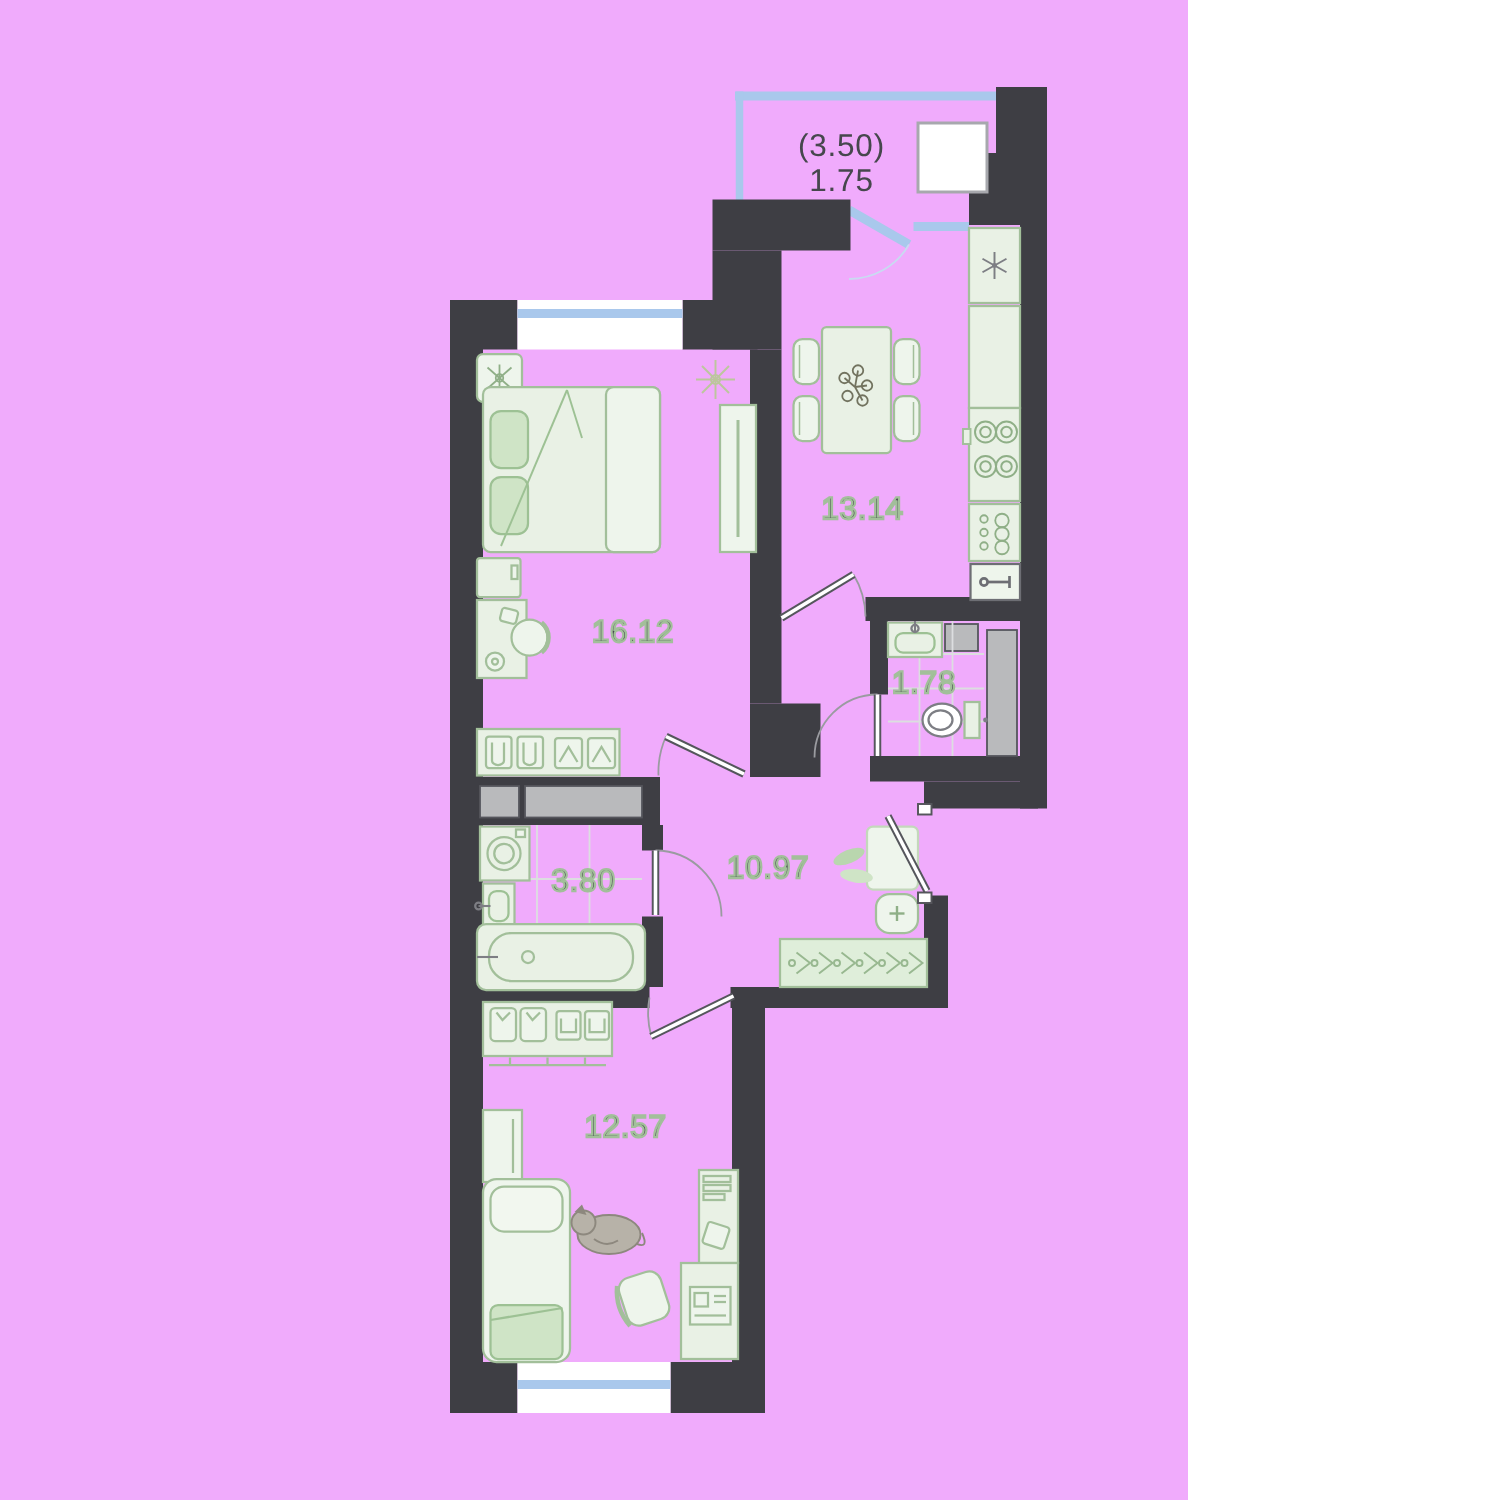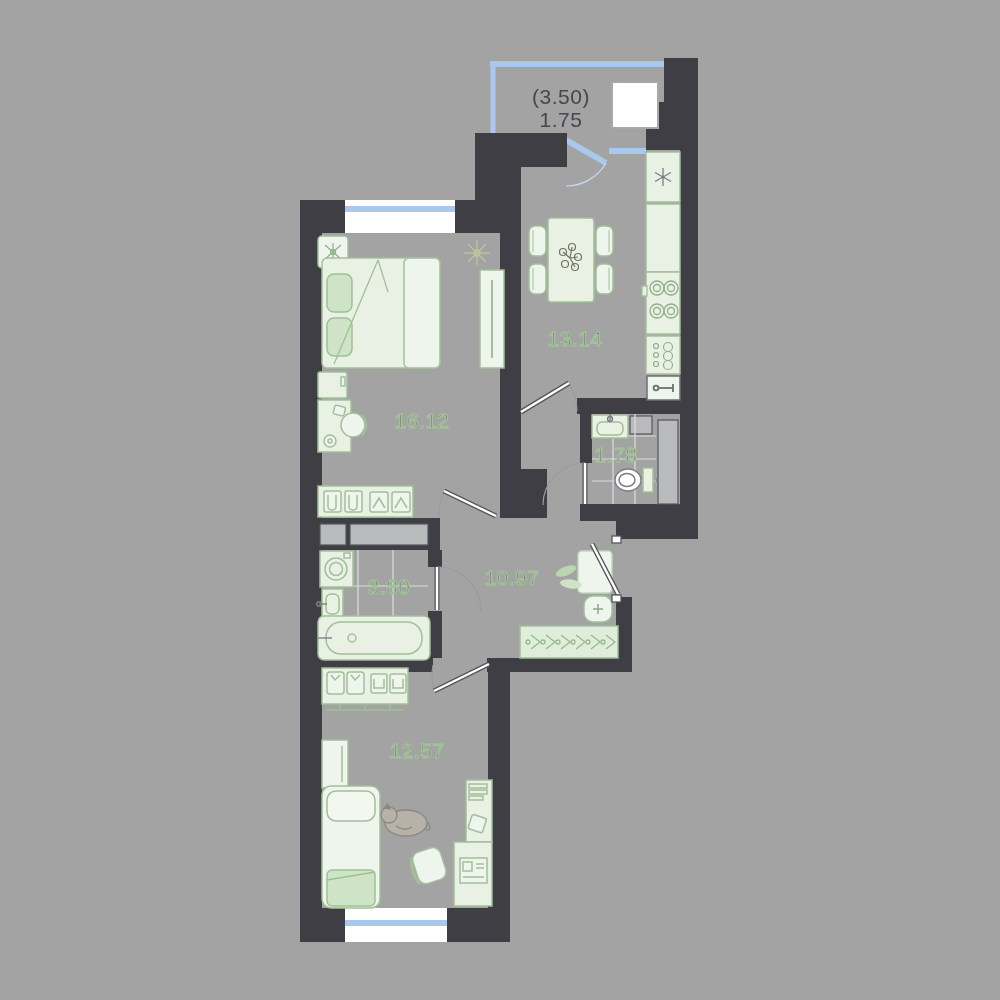--- a/index.html
+++ b/index.html
@@ -1,16 +1,16 @@
 <!DOCTYPE html>
 <html><head>
 <meta charset="utf-8">
 <style>
   html,body{margin:0;padding:0;background:#ffffff;}
-  .stage{position:relative;width:1000px;height:1000px;background:#a3a3a3;overflow:hidden;
+  .stage{position:relative;width:792px;height:1000px;background:#f0abfc;overflow:hidden;
          font-family:"Liberation Sans",sans-serif;}
   svg{position:absolute;left:0;top:0;}
   text.room-label{font-family:"Liberation Sans",sans-serif;font-size:21px;fill:#46474d;
                   letter-spacing:.5px;text-anchor:middle;}
 </style>
 </head>
 <body>
 
 <div class="stage">
 <svg width="1000" height="1000" viewBox="0 0 1000 1000">

